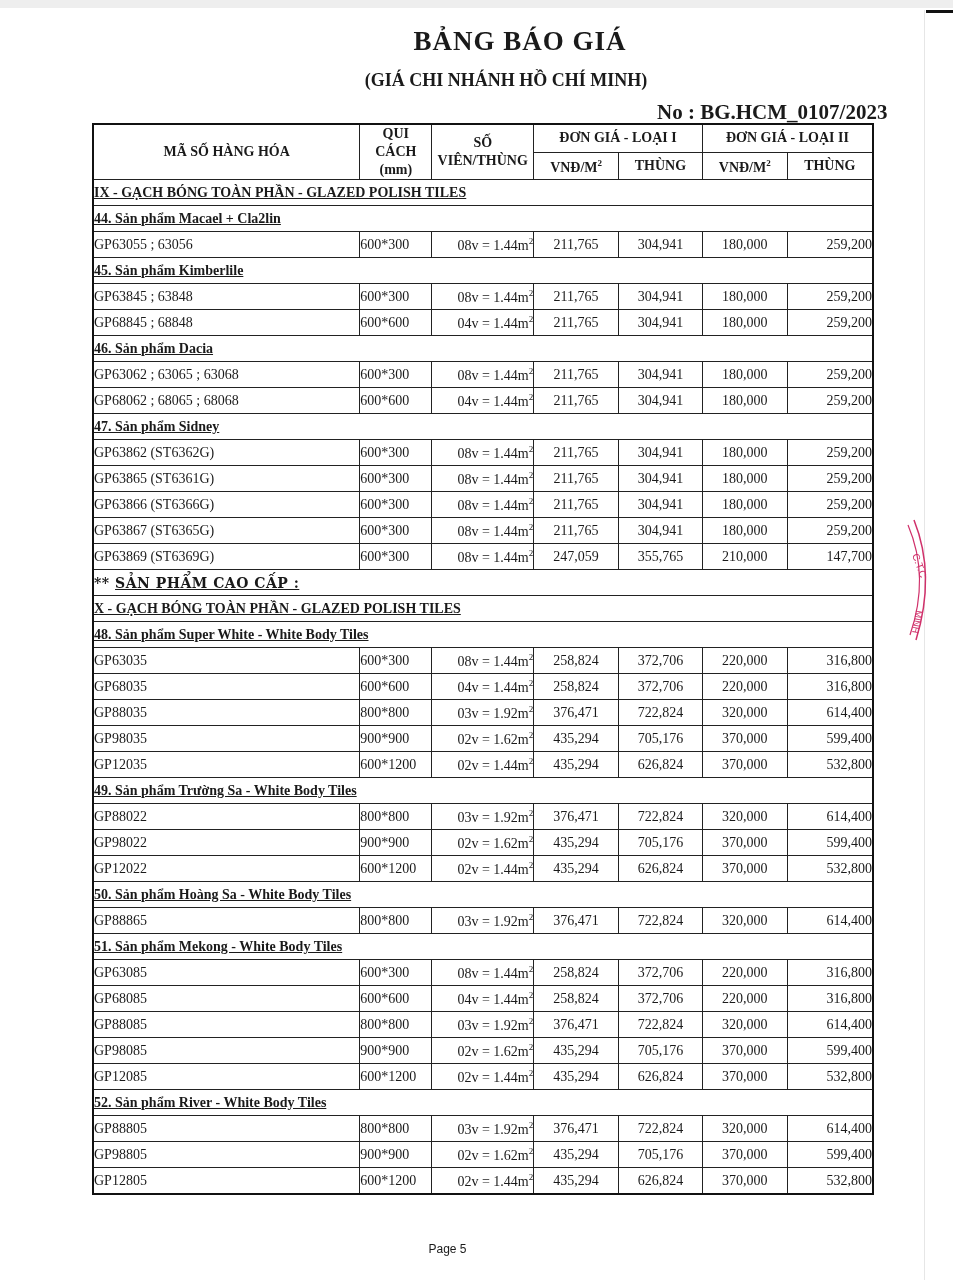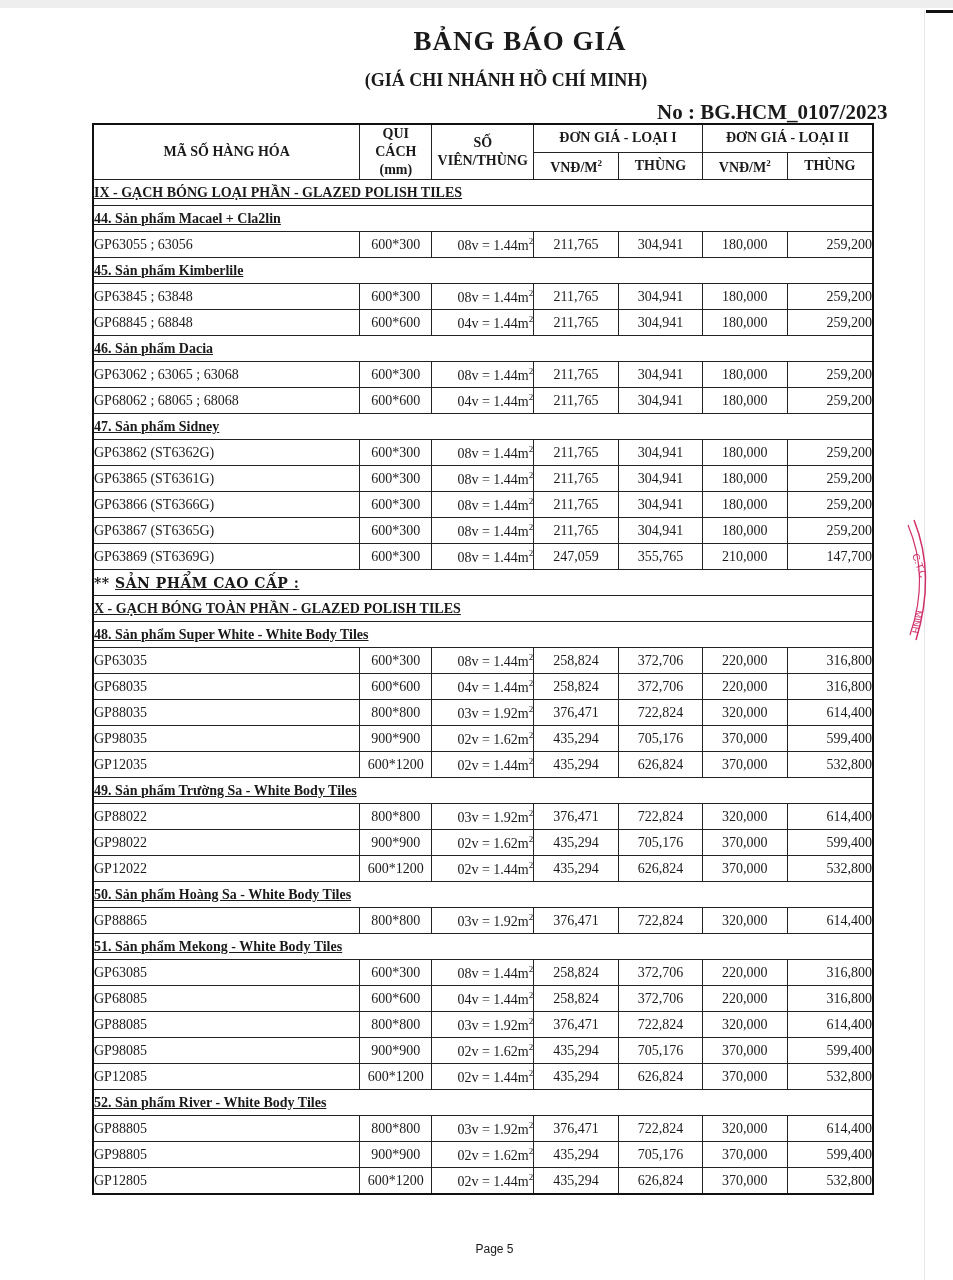--- a/index.html
+++ b/index.html
@@ -27,41 +27,41 @@
   }
   table.price td, table.price th {
     border:1px solid #222; padding:0; font-size:14px; height:25px;
   }
   table.price th { font-weight:bold; font-size:14px; text-align:center; line-height:18px; }
   col.c1 { width:268px; } col.c2 { width:72px; } col.c3 { width:102px; }
   col.c4 { width:85px; } col.c5 { width:84px; } col.c6 { width:85px; } col.c7 { width:86px; }
   th.h-code { height:32px; }
   th.h-sub { height:30px; }
   td.code { padding-left:12px; text-align:left;margin-top:6px; }
-  td.size { text-align:center; padding-right:8px; }
+  td.size { text-align:left; padding-right:8px; }
   td.pack { text-align:right; }
   td.num  { text-align:center; }
   td.num-r { text-align:right; padding-right:16px;margin-top:8px; }
   sup { font-size:9px; }
   td.section {
     font-weight:bold; font-size:17px; text-decoration:underline; padding-left:8px; height:25px;
     text-align:left;
   }
   td.group {
     font-weight:bold; font-size:14px; text-decoration:underline; padding-left:26px; height:25px;
     text-align:left;
   }
   td.premium {
     font-family:"DejaVu Serif", serif; font-weight:bold; font-size:21px; padding-left:8px; height:28px;
     letter-spacing:0.5px;
   }
   td.premium .u { text-decoration:underline; }
   .page-footer {
     position:absolute; left:0; width:895px; top:1242px; text-align:center;
-    font-family:"Liberation Sans", sans-serif; font-size:12px;margin-left:47px;
+    font-family:"Liberation Sans", sans-serif; font-size:12px;
   }
   .stamp {
     position:absolute; left:900px; top:515px; width:40px; height:130px;
   }
 </style>
 </head>
 <body>
 
 <div class="top-strip"></div>
 <div class="corner-mark"></div>
@@ -98,21 +98,21 @@
     </tr>
     <tr>
       <th class="h-sub"><span>VNĐ/M</span><sup>2</sup></th>
       <th class="h-sub">THÙNG</th>
       <th class="h-sub"><span>VNĐ/M</span><sup>2</sup></th>
       <th class="h-sub">THÙNG</th>
     </tr>
   </thead>
   <tbody id="table-body">
       <tr>
-        <td colspan="7" class="section">IX - GẠCH BÓNG LOẠI PHẦN - GLAZED POLISH TILES</td>
+        <td colspan="7" class="section">IX - GẠCH BÓNG TOÀN PHẦN - GLAZED POLISH TILES</td>
       </tr>
       <tr>
         <td colspan="7" class="group">44. Sản phẩm Macael + Cla2lin</td>
       </tr>
       <tr>
         <td class="code">GP63055 ; 63056</td>
         <td class="size">600*300</td>
         <td class="pack"><span>08v = 1.44m</span><sup>2</sup></td>
         <td class="num">211,765</td>
         <td class="num">304,941</td>

